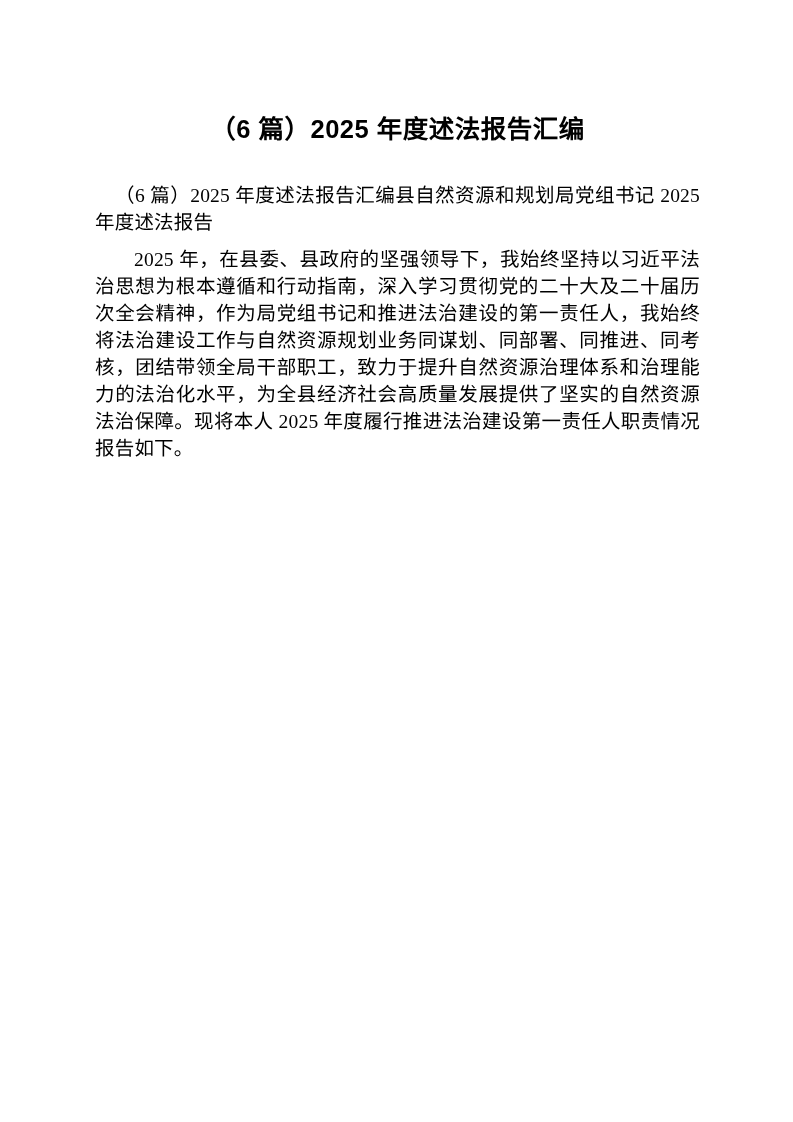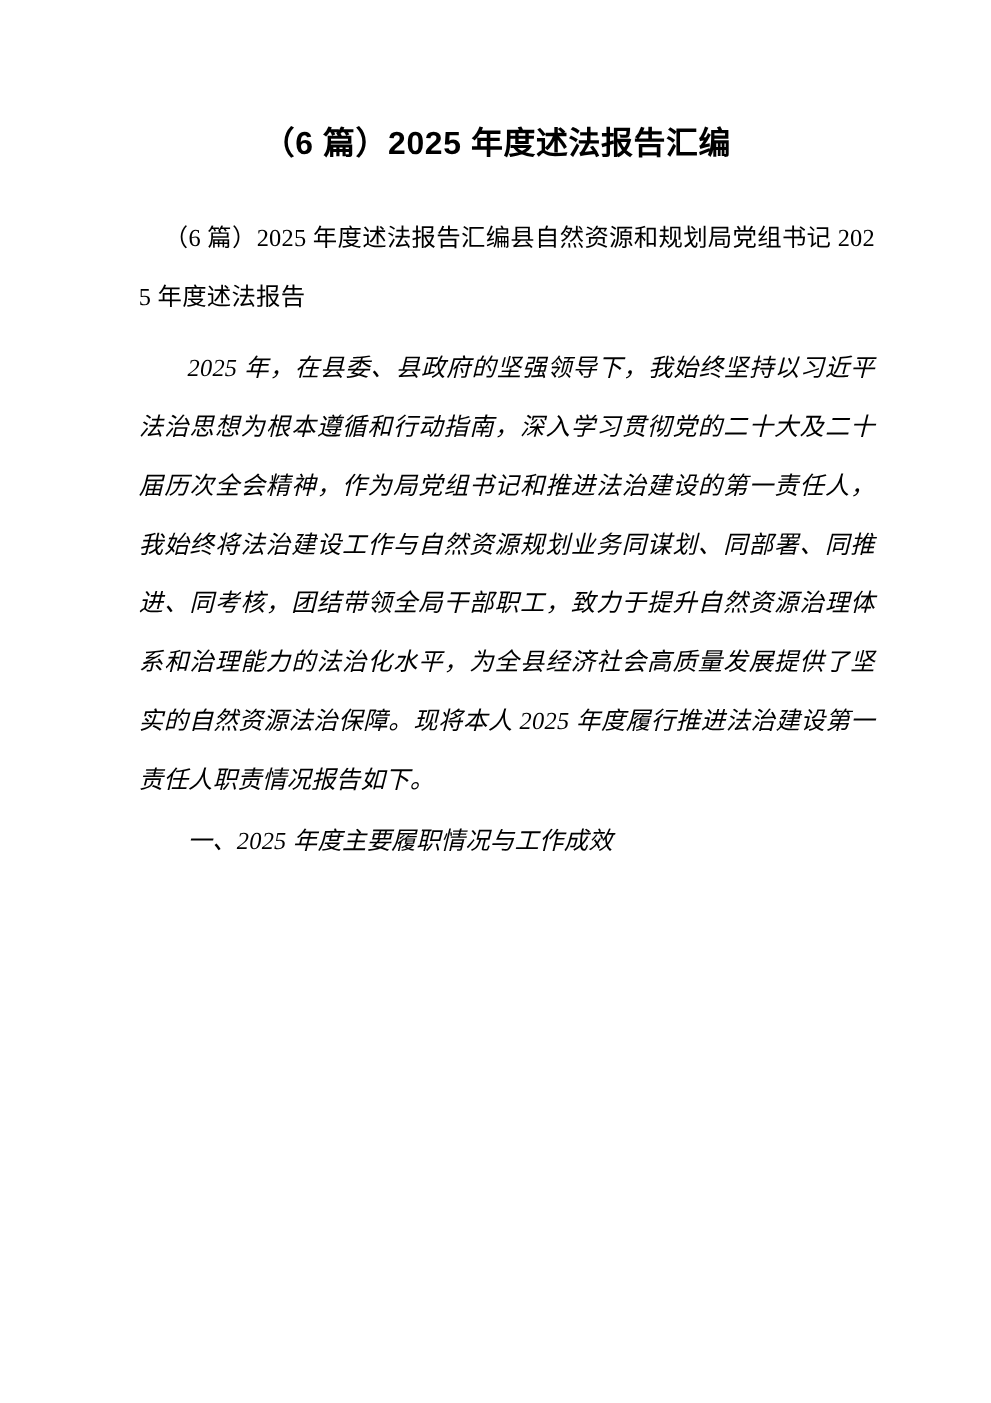--- a/index.html
+++ b/index.html
@@ -18,65 +18,63 @@
     position: relative;
     width: 793px;
     height: 1122px;
     box-sizing: border-box;
     padding: 0;
     background: #ffffff;
   }
   .doc-body {
     position: absolute;
     left: 95px;
-    top: 96px;
+    top: 110px;
     width: 605px;
   }
   .doc-title {
     font-size: 25.5px;
     font-weight: bold;
     text-align: center;
     letter-spacing: 0.5px;
     line-height: 1.5;
     margin: 0 0 34px 0;
     font-family: "Liberation Sans", "DejaVu Sans", sans-serif;
   }
   .para {
     font-size: 19.5px;
-    line-height: 47px;
+    line-height: 27px;
     text-align: justify;
     text-justify: inter-ideograph;
-    margin: 0 0 2px 16px;
+    margin: 0 0 2px 0;
     letter-spacing: 0.2px;
     word-break: break-all;
   }
   .indent-1 {
     text-indent: 20px;
   }
   .indent-2 {
     text-indent: 39px;
-    font-style: italic;
   }
   .indent-3 {
     text-indent: 44px;
   }
   .spacer-sm { height: 8px; }
 </style>
 </head>
 <body>
 
 <div class="page">
   <div class="doc-body">
 
     <h1 class="doc-title">（6 篇）2025 年度述法报告汇编</h1>
 
     <p class="para indent-1">（6 篇）2025 年度述法报告汇编县自然资源和规划局党组书记 2025 年度述法报告</p>
 
     <div class="spacer-sm"></div>
 
     <p class="para indent-2">2025 年，在县委、县政府的坚强领导下，我始终坚持以习近平法治思想为根本遵循和行动指南，深入学习贯彻党的二十大及二十届历次全会精神，作为局党组书记和推进法治建设的第一责任人，我始终将法治建设工作与自然资源规划业务同谋划、同部署、同推进、同考核，团结带领全局干部职工，致力于提升自然资源治理体系和治理能力的法治化水平，为全县经济社会高质量发展提供了坚实的自然资源法治保障。现将本人 2025 年度履行推进法治建设第一责任人职责情况报告如下。</p>
 
-    <p class="para indent-2">一、2025 年度主要履职情况与工作成效</p>
 
 
 
   </div>
 </div>
 
 </body></html>

